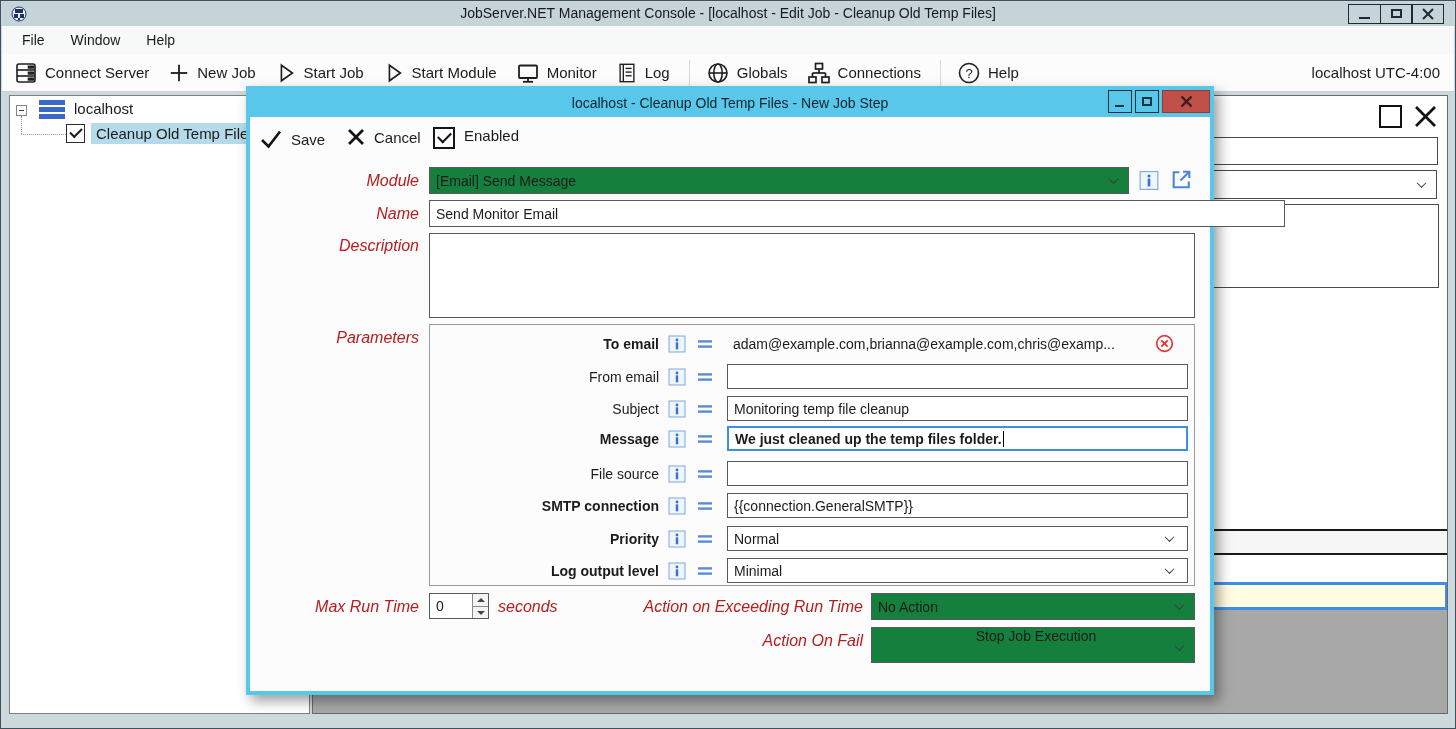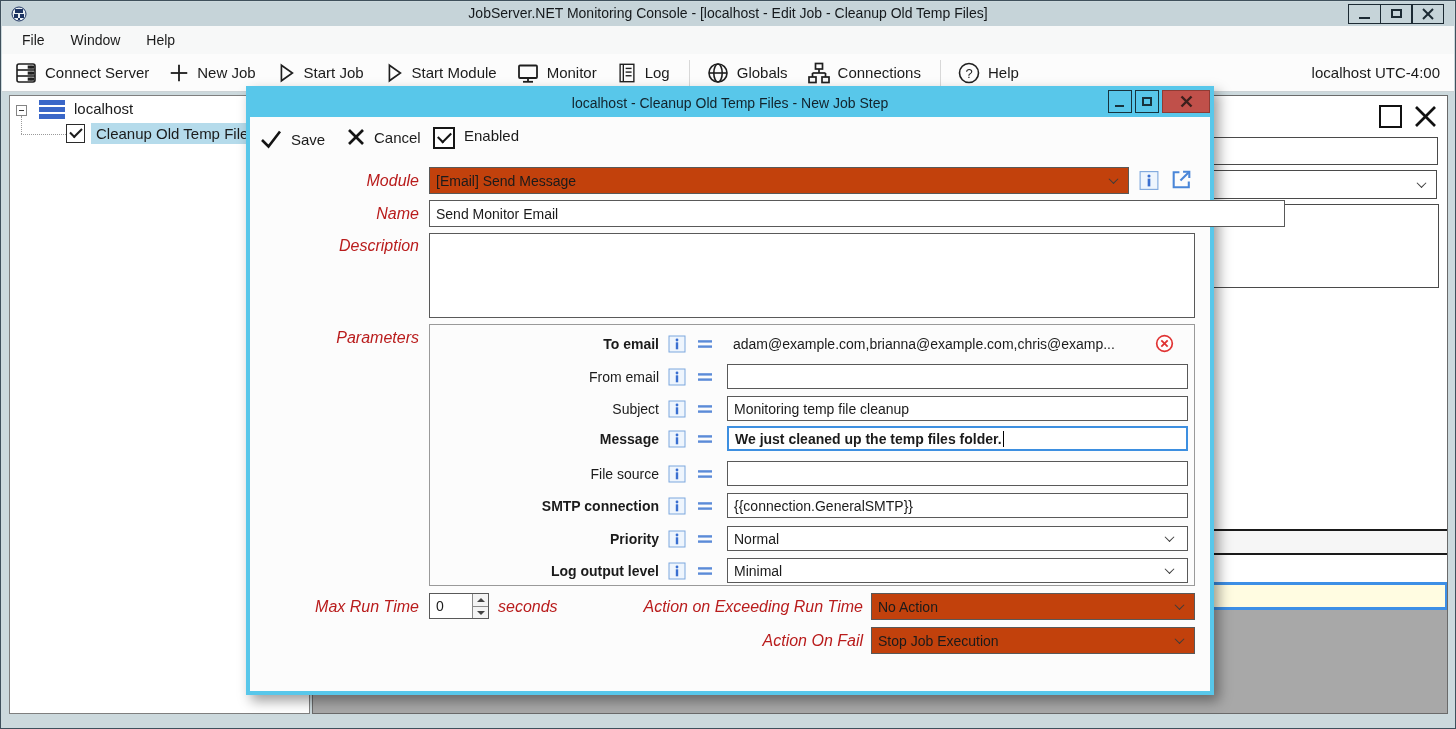--- a/index.html
+++ b/index.html
@@ -66,21 +66,21 @@
   .dbtn .sq { position:absolute; left:6px; top:6px; width:10px; height:9px; border:2px solid #17333d; }
   .dbtn.close { width:48px; background:#c0504a; border-color:#8f3b34; display:flex; align-items:center; justify-content:center; }
   .dlg-body { position:relative; height:573px; background:#fcfcfc; font-size:14px; }
 
   .actbtn { position:absolute; top:10px; display:flex; align-items:center; gap:8px; font-size:15px; }
   .encheck { position:absolute; width:22px; height:22px; border:2px solid #161616; background:#fff; }
   .encheck::after { content:""; position:absolute; left:3px; top:3px; width:11px; height:6px; border-left:2.6px solid #141414; border-bottom:2.6px solid #141414; transform:rotate(-45deg); }
 
   .lbl { position:absolute; text-align:right; font-size:16px; color:#b91c1c;font-style:italic; }
   .inp { position:absolute; border:1px solid #595959; background:#fff; font-family:"Liberation Sans",sans-serif; font-size:14px; padding:0 6px; color:#1b1b1b; }
-  .sel { position:absolute; border:1px solid #595959; background:#c2410c; display:flex; align-items:center; padding-left:6px; font-size:14px; }
+  .sel { position:absolute; border:1px solid #595959; background:#15803d; display:flex; align-items:center; padding-left:6px; font-size:14px; }
   .chev { width:7px; height:7px; border-right:1.6px solid #3c3c3c; border-bottom:1.6px solid #3c3c3c; transform:rotate(45deg) translate(-1px,-1px); margin-left:auto; margin-right:11px; }
 
   .pbox { position:absolute; left:179px; top:207px; width:766px; height:262px; border:1px solid #9a9a9a; }
   .prow { position:absolute; left:0; right:3px; height:33px; display:flex; align-items:center; }
   .plbl { width:238px; text-align:right; padding-right:9px; white-space:nowrap; }
   .plbl.b { font-weight:bold; }
   .picon { margin-right:10px; display:flex; }
   .peq { margin-right:13px; display:flex; }
   .pfield { flex:1; height:25px; margin-right:3px; border:1px solid #595959; background:#fff; font-family:"Liberation Sans",sans-serif; font-size:14px; padding:0 6px; color:#1b1b1b; display:flex; align-items:center; }
   .pfield.focused { border:2px solid #3d8fe0; }
@@ -105,21 +105,21 @@
 <div class="screen">
 
   <div class="abs titlebar">
     <svg class="appicon" viewBox="0 0 16 16">
       <circle cx="8" cy="8" r="7" fill="#e8eef2" stroke="#1d3461" stroke-width="1"></circle>
       <rect x="4" y="3" width="8" height="4" fill="#1d3461"></rect>
       <rect x="3" y="8" width="4" height="4" fill="#1d3461"></rect>
       <rect x="9" y="8" width="4" height="4" fill="#1d3461"></rect>
       <rect x="7" y="12" width="2" height="2" fill="#1d3461"></rect>
     </svg>
-    <div class="title">JobServer.NET Monitoring Console - [localhost - Edit Job - Cleanup Old Temp Files]</div>
+    <div class="title">JobServer.NET Management Console - [localhost - Edit Job - Cleanup Old Temp Files]</div>
     <div class="winbtns">
       <div class="wbtn">
           <div class="dash"></div>
         </div>
       <div class="wbtn">
           <div class="sq"></div>
         </div>
       <div class="wbtn">
         <svg width="12" height="12" viewBox="0 0 12 12">
           <line x1="1" y1="1" x2="11" y2="11" stroke="#1c2a33" stroke-width="2"></line>
@@ -489,21 +489,21 @@
       </div>
       <div class="lbl" style="left:248px; width:80px; top:481px; text-align:left;">seconds</div>
 
       <div class="lbl" style="left:300px; width:313px; top:481px;">Action on Exceeding Run Time</div>
       <div class="sel" style="left:621px; top:476px; width:324px; height:27px;">
         <span>No Action</span>
         <span class="chev"></span>
       </div>
 
       <div class="lbl" style="left:400px; width:213px; top:515px;">Action On Fail</div>
-      <div class="sel" style="left:621px; top:510px; width:324px; height:27px;">
+      <div class="sel" style="left:621px; top:510px; width:324px; height:36px;flex-direction:column;">
         <span>Stop Job Execution</span>
         <span class="chev"></span>
       </div>
 
     </div>
   </div>
 
 </div>
 
 </body></html>

